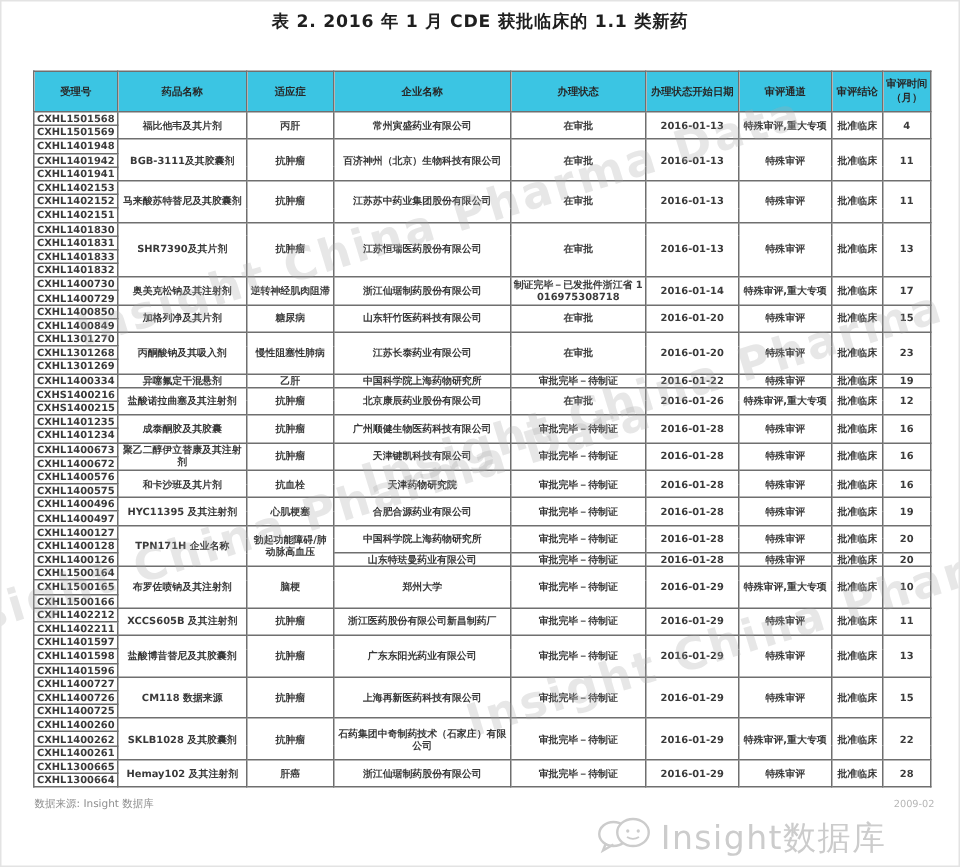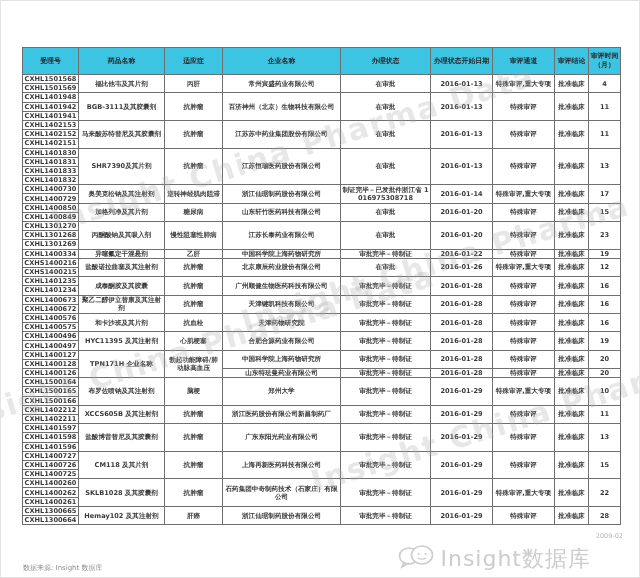--- a/index.html
+++ b/index.html
@@ -34,21 +34,21 @@
     height:26px;line-height:8.6px;
   }
   table.tbl td{
     font-size:6.6px;color:#3a3a3a;line-height:8px;
     background:transparent;
   }
   table.tbl tbody tr{height:9.2px;font-weight:bold;}
   .id-cell{font-size:6.5px;white-space:nowrap;}
   .footer-source{
     position:absolute;left:22px;top:530px;
-    font-size:7px;color:#8f8f8f;margin-top:32px;
+    font-size:7px;color:#8f8f8f;
   }
   .footer-date{
     position:absolute;right:16px;top:531px;
     font-size:6.5px;color:#b5b5b5;
   }
   .brand{
     position:absolute;right:48px;top:543px;
     display:flex;align-items:center;gap:6px;
     color:#c9c9c9;
   }
@@ -67,20 +67,21 @@
   .wm1{top:130px;left:40px;}
   .wm2{top:230px;left:230px;}
   .wm3{top:390px;left:300px;}
   .wm4{top:330px;left:-60px;}
 </style>
 </head>
 <body>
 
 <div class="page">
 
+  <div class="title">表 2. 2016 年 1 月 CDE 获批临床的 1.1 类新药</div>
 
   <div class="tbl-wrap">
     <table class="tbl" id="drug-table">
       <colgroup>
         <col style="width:56px">
           <col style="width:86px">
           <col style="width:58px">
         <col style="width:118px">
           <col style="width:90px">
           <col style="width:62px">
@@ -362,21 +363,21 @@
             <td rowspan="3">13</td>
           </tr>
           <tr>
             <td class="id-cell">CXHL1401598</td>
           </tr>
           <tr>
             <td class="id-cell">CXHL1401596</td>
           </tr>
           <tr>
             <td class="id-cell">CXHL1400727</td>
-            <td rowspan="3">CM118 及其片剂</td>
+            <td rowspan="3">CM118 数据来源</td>
             <td rowspan="3">抗肿瘤</td>
             <td rowspan="3">上海再新医药科技有限公司</td>
             <td rowspan="3">审批完毕－待制证</td>
             <td rowspan="3">2016-01-29</td>
             <td rowspan="3">特殊审评</td>
             <td rowspan="3">批准临床</td>
             <td rowspan="3">15</td>
           </tr>
           <tr>
             <td class="id-cell">CXHL1400726</td>

